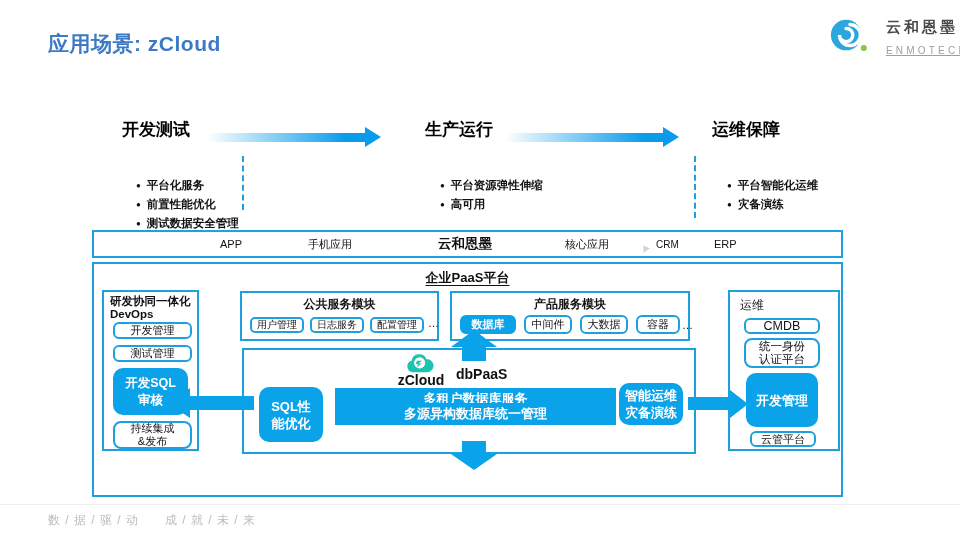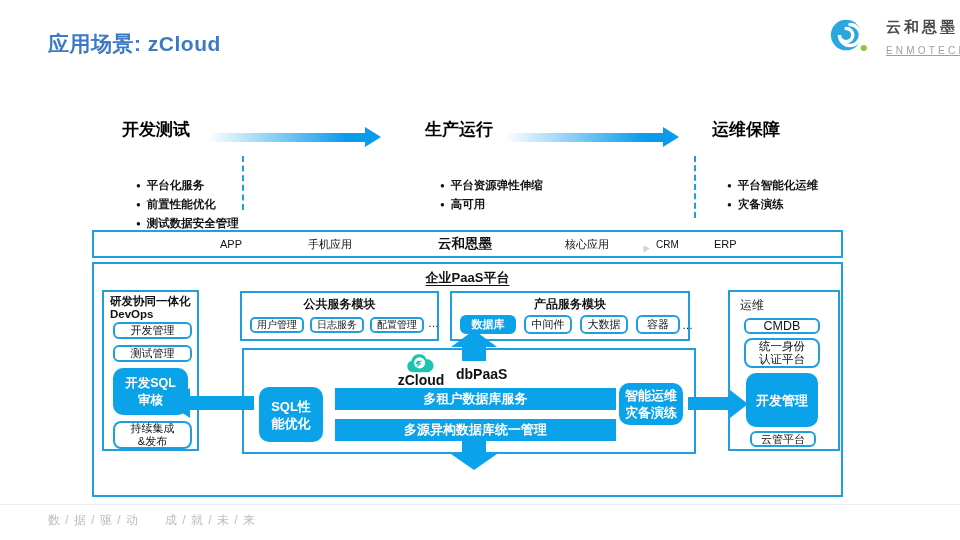--- a/index.html
+++ b/index.html
@@ -136,21 +136,21 @@
     <svg class="abs" style="left:160px;top:3px" width="30" height="21" viewBox="0 0 48 34">
       <path d="M38 31 H14 a9.5 9.5 0 0 1 -2 -18.6 A12.5 12.5 0 0 1 36 10 a9 9 0 0 1 2 21z" fill="#1BC3B1"></path>
       <circle cx="25" cy="16" r="9" fill="#fff"></circle>
       <path d="M21 12.5 h8 l-5.5 4.5 h5 l-8.5 6.5 2.8-5.2 h-4.6z" fill="#1BC3B1"></path>
     </svg>
     <div class="abs" style="left:146px;top:22px;width:62px;text-align:center;font-size:14px;font-weight:700">zCloud</div>
     <div class="abs" style="left:212px;top:16px;font-size:14px;font-weight:700">dbPaaS</div>
     <div class="abs capsule" style="left:15px;top:37px;width:64px;height:55px">SQL性
 能优化</div>
     <div class="abs bar" style="left:91px;top:38px;width:281px;height:22px">多租户数据库服务</div>
-    <div class="abs bar" style="left:91px;top:69px;width:281px;height:22px">多源异构数据库统一管理</div>
+    <div class="abs bar" style="left:91px;top:53px;width:281px;height:22px">多源异构数据库统一管理</div>
     <div class="abs capsule" style="left:375px;top:33px;width:64px;height:42px">智能运维
 灾备演练</div>
   </div>
 
 </div>
 
 <div class="abs shaft" style="left:462px;top:346px;width:24px;height:15px"></div>
 <div class="abs tri" style="left:451px;top:330px;border-left:23px solid transparent;border-right:23px solid transparent;border-bottom:17px solid #0AA2E8"></div>
 
 <div class="abs shaft" style="left:462px;top:441px;width:24px;height:13px"></div>

